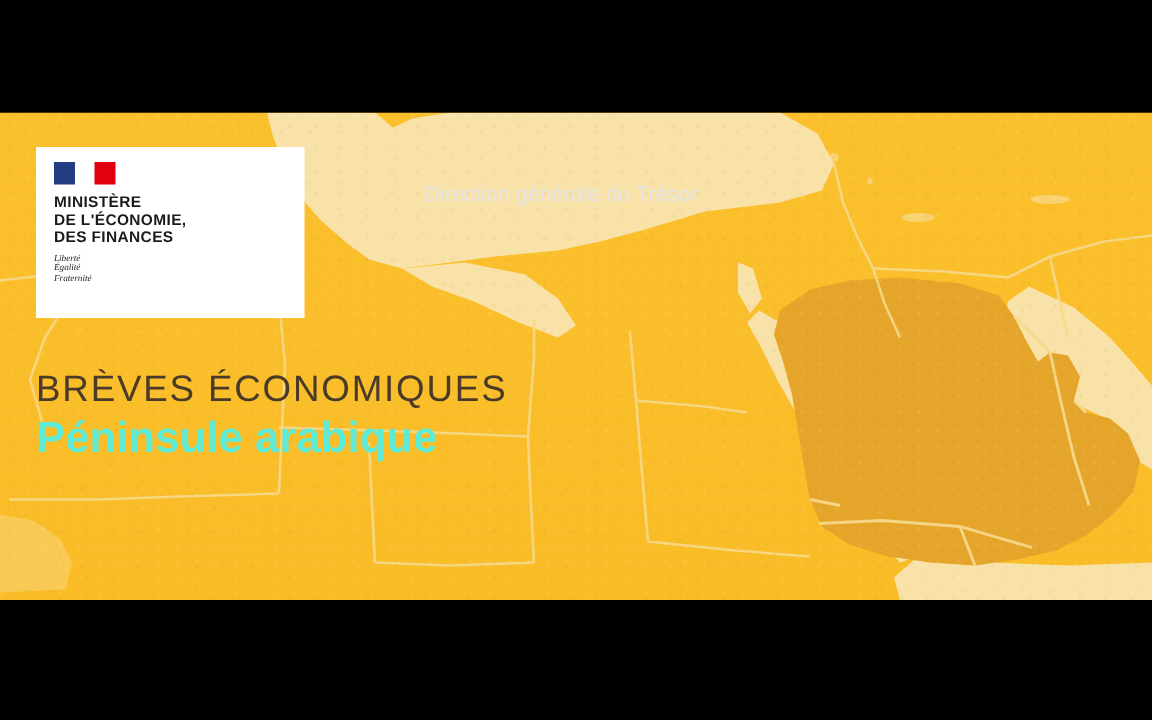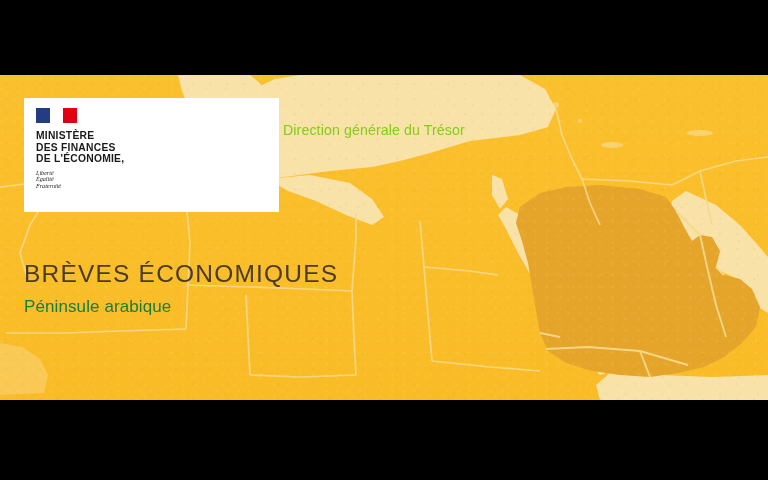--- a/index.html
+++ b/index.html
@@ -45,21 +45,21 @@
       radial-gradient(circle at 37% 61%, rgba(180,130,20,.30) 0 1px, transparent 1.5px),
       radial-gradient(circle at 69% 33%, rgba(255,255,255,.25) 0 1px, transparent 1.5px),
       radial-gradient(circle at 88% 78%, rgba(180,130,20,.25) 0 1px, transparent 1.5px);
     background-size: 13px 11px, 17px 15px, 11px 13px, 19px 17px;
     z-index:8;
   }
 
   
   #logo-box {
     position:absolute; left:24px; top:98px;
-    width:255px; height:114px;
+    width:179px; height:114px;
     background:#FFFFFF;
     z-index:20;
     padding:10px 12px 8px 12px;
   }
   #flag {
     width:41px; height:15px;
     display:flex;
     margin-bottom:7px;
   }
   #flag .stripe { height:100%; }
@@ -88,46 +88,46 @@
   }
   #motto div { white-space:nowrap; }
 
   
   #dg-tresor {
     position:absolute; left:283px; top:122px;
     z-index:25;
     font-family:"Liberation Sans", sans-serif;
     font-size:14.2px;
     font-weight:400;
-    color:#84cc16;
+    color:#e5e5e5;
     letter-spacing:.1px;
     white-space:nowrap;
   }
 
   
   #headline {
-    position:absolute; left:24px; top:260px;
+    position:absolute; left:24px; top:246px;
     z-index:25;
   }
   #title-kicker {
     font-family:"Liberation Sans", sans-serif;
     font-size:24.5px;
     font-weight:300;
     letter-spacing:1.2px;
     color:#4A3A28;
     line-height:28px;
     white-space:nowrap;
   }
   #title-main {
     margin-top:4px;
     font-family:"Liberation Sans", sans-serif;
-    font-size:17px;
-    font-weight:normal;
+    font-size:29px;
+    font-weight:bold;
     letter-spacing:.1px;
-    color:#15803d;
+    color:#5eead4;
     line-height:29px;
     white-space:nowrap;
   }
 </style>
 </head>
 <body>
 
 <div id="stage">
 
   <div id="map-band">
@@ -216,22 +216,22 @@
   </div>
 
   <div id="logo-box">
     <div id="flag">
       <div class="stripe blue"></div>
       <div class="stripe white"></div>
       <div class="stripe red"></div>
     </div>
     <div id="ministry-lines">
       <div>MINISTÈRE</div>
+      <div>DE L'ÉCONOMIE,</div>
       <div>DES FINANCES</div>
-      <div>DE L'ÉCONOMIE,</div>
     </div>
     <div id="motto">
       <div>Liberté</div>
       <div>Égalité</div>
       <div>Fraternité</div>
     </div>
   </div>
 
   <div id="dg-tresor">Direction générale du Trésor</div>
 

